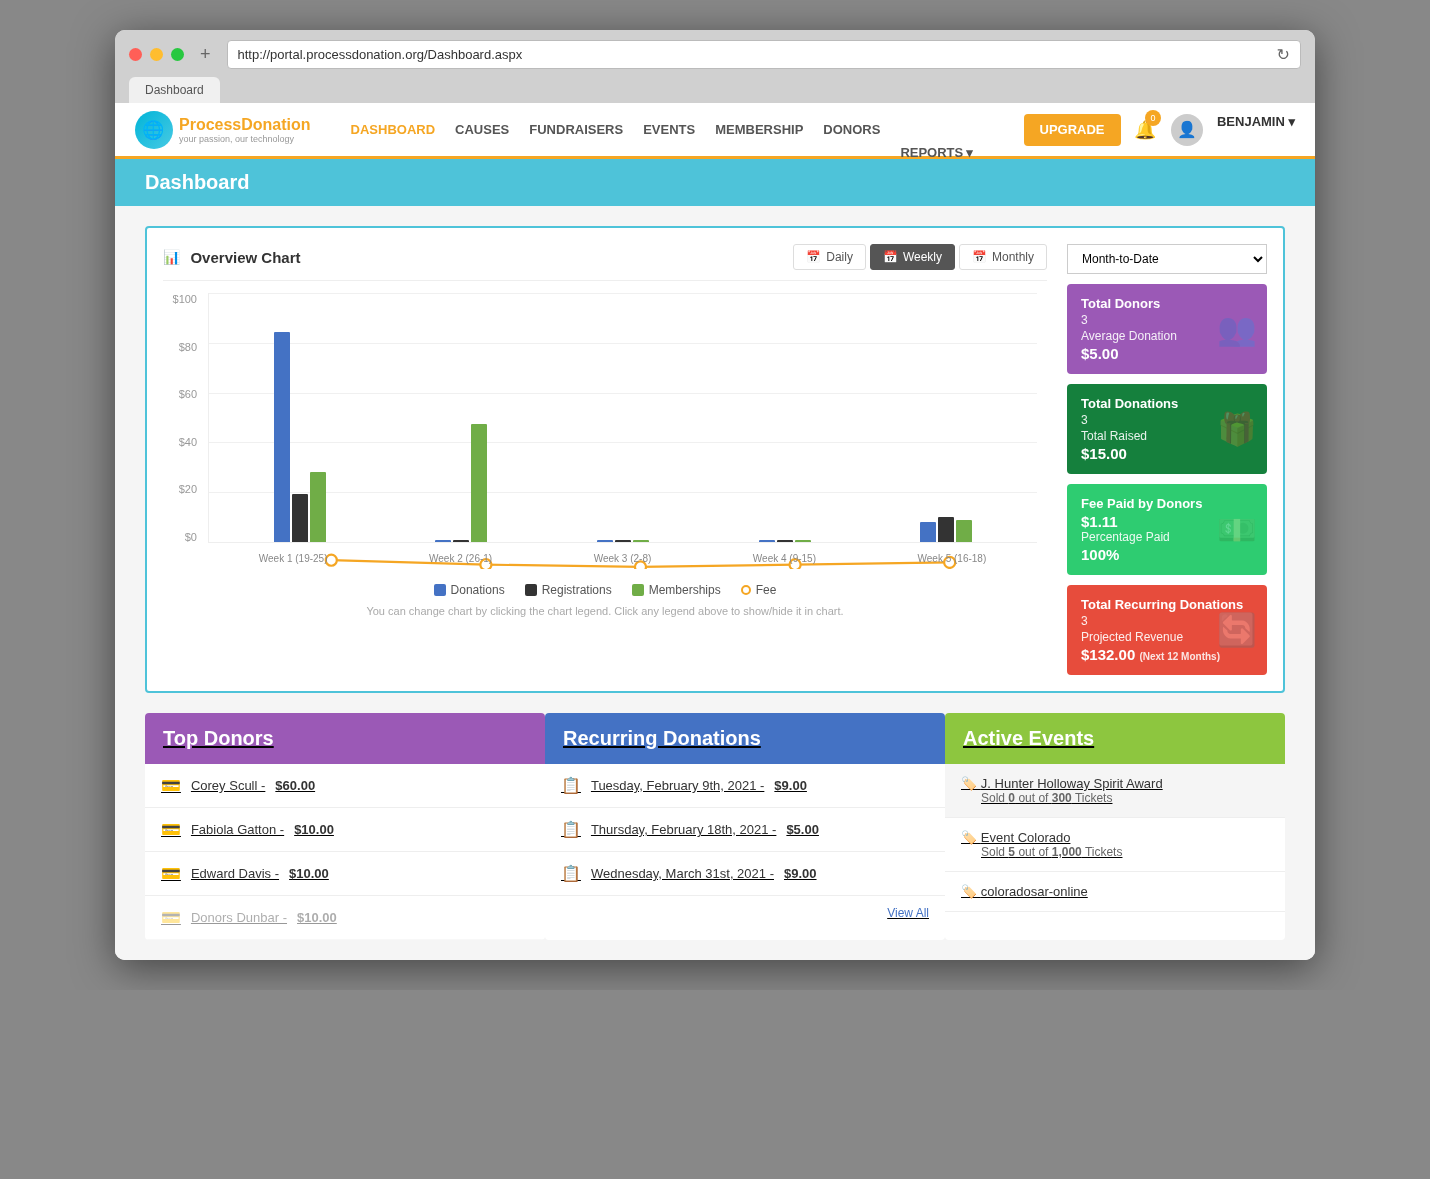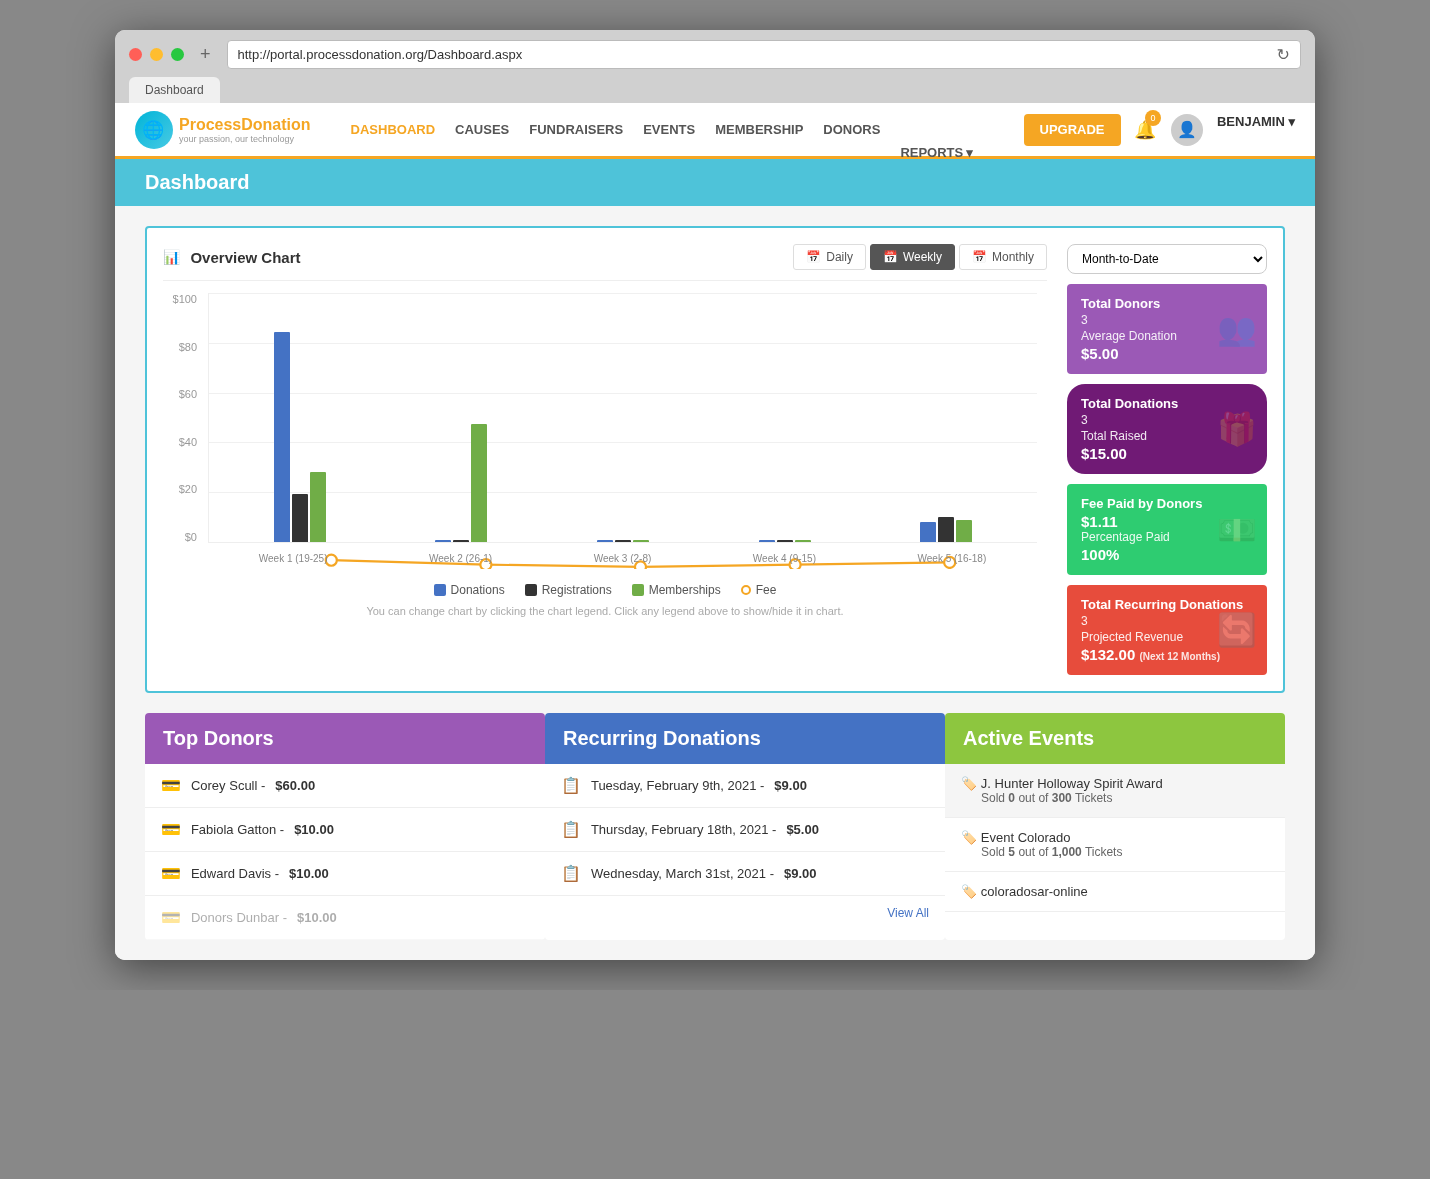--- a/index.html
+++ b/index.html
@@ -249,50 +249,50 @@
 
     .chart-hint { text-align: center; font-size: 11px; color: #aaa; margin-top: 8px; }
 
     
     .stats-sidebar { width: 200px; display: flex; flex-direction: column; gap: 10px; }
 
     .date-range-select {
       width: 100%;
       padding: 6px 10px;
       border: 1px solid #ccc;
-      border-radius: 8px;
+      border-radius: 0;
       font-size: 12px;
       background: white;
       cursor: pointer;
     }
 
     .stat-card {
       border-radius: 4px;
       padding: 12px 14px;
       position: relative;
       overflow: hidden;
       color: white;
     }
     .stat-card-purple { background: #9b59b6; }
-    .stat-card-blue { background: #701a75; border-radius: 18px; }
+    .stat-card-blue { background: #15803d; }
     .stat-card-green { background: #2ecc71; }
     .stat-card-red { background: #e74c3c; }
 
     .stat-label { font-size: 13px; font-weight: bold; margin-bottom: 2px; }
     .stat-value-small { font-size: 12px; opacity: 0.9; margin-bottom: 2px; }
     .stat-main-value { font-size: 15px; font-weight: bold; }
     .stat-icon {
       position: absolute; right: 10px; top: 50%;
       transform: translateY(-50%);
       font-size: 32px; opacity: 0.25;
     }
     .stat-note { font-size: 10px; opacity: 0.85; }
 
     
-    .bottom-panels { display: flex; gap: 0; }
+    .bottom-panels { display: flex; gap: 0; text-decoration: underline; }
     .panel { flex: 1; background: white; border-radius: 4px; overflow: hidden; }
     .panel-header {
       padding: 14px 18px;
       color: white;
       font-size: 20px;
       font-weight: bold;
     }
     .panel-purple { background: #9b59b6; }
     .panel-blue { background: #4472c4; }
     .panel-green { background: #8dc63f; }

